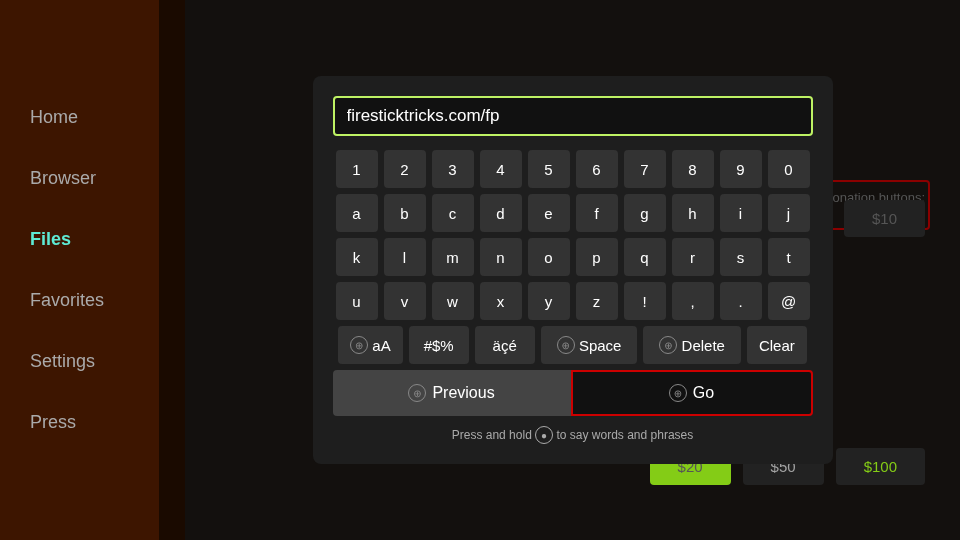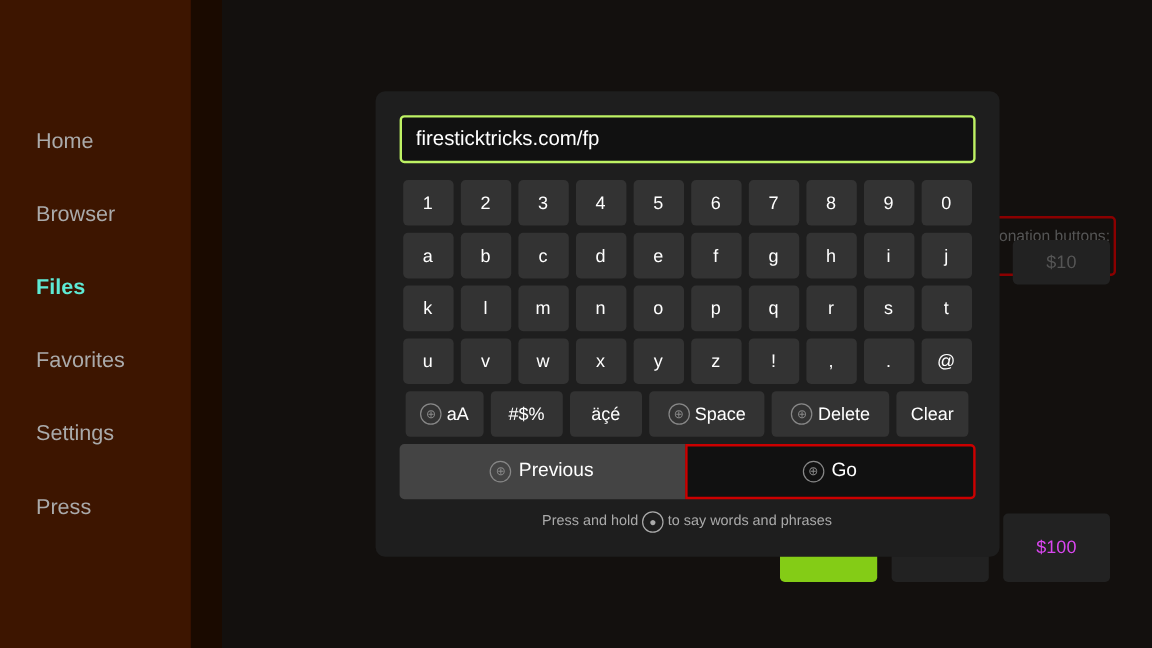--- a/index.html
+++ b/index.html
@@ -233,21 +233,21 @@
 </div>
 
 <div class="bg-content"></div>
 <div class="bg-red-box"></div>
 <div style="position:absolute; right:35px; top:188px;">
   <span style="color:#555; font-size:13px;">ase donation buttons:</span>
 </div>
 <div style="position:absolute; bottom:55px; right:35px; display:flex; gap:12px;">
   <div style="background:#84cc16; color:#555; padding:10px 28px; border-radius:4px; font-size:15px;">$20</div>
   <div style="background:#222; color:#a3a3a3; padding:10px 28px; border-radius:4px; font-size:15px;">$50</div>
-  <div style="background:#222; color:#d946ef; padding:20px 28px; border-radius:4px; font-size:15px;">$100</div>
+  <div style="background:#222; color:#84cc16; padding:10px 28px; border-radius:4px; font-size:15px;">$100</div>
 </div>
 <div style="position:absolute; right:35px; top:188px;margin-left:14px;">
   <div style="background:#222; color:#555; padding:10px 28px; border-radius:4px; font-size:15px; margin-top:12px;">$10</div>
 </div>
 
 <div class="dialog-overlay">
   <div class="keyboard-dialog">
 
     <div class="url-input-row">
       <input class="url-input" type="text" value="firesticktricks.com/fp" placeholder="Enter URL" style="">

